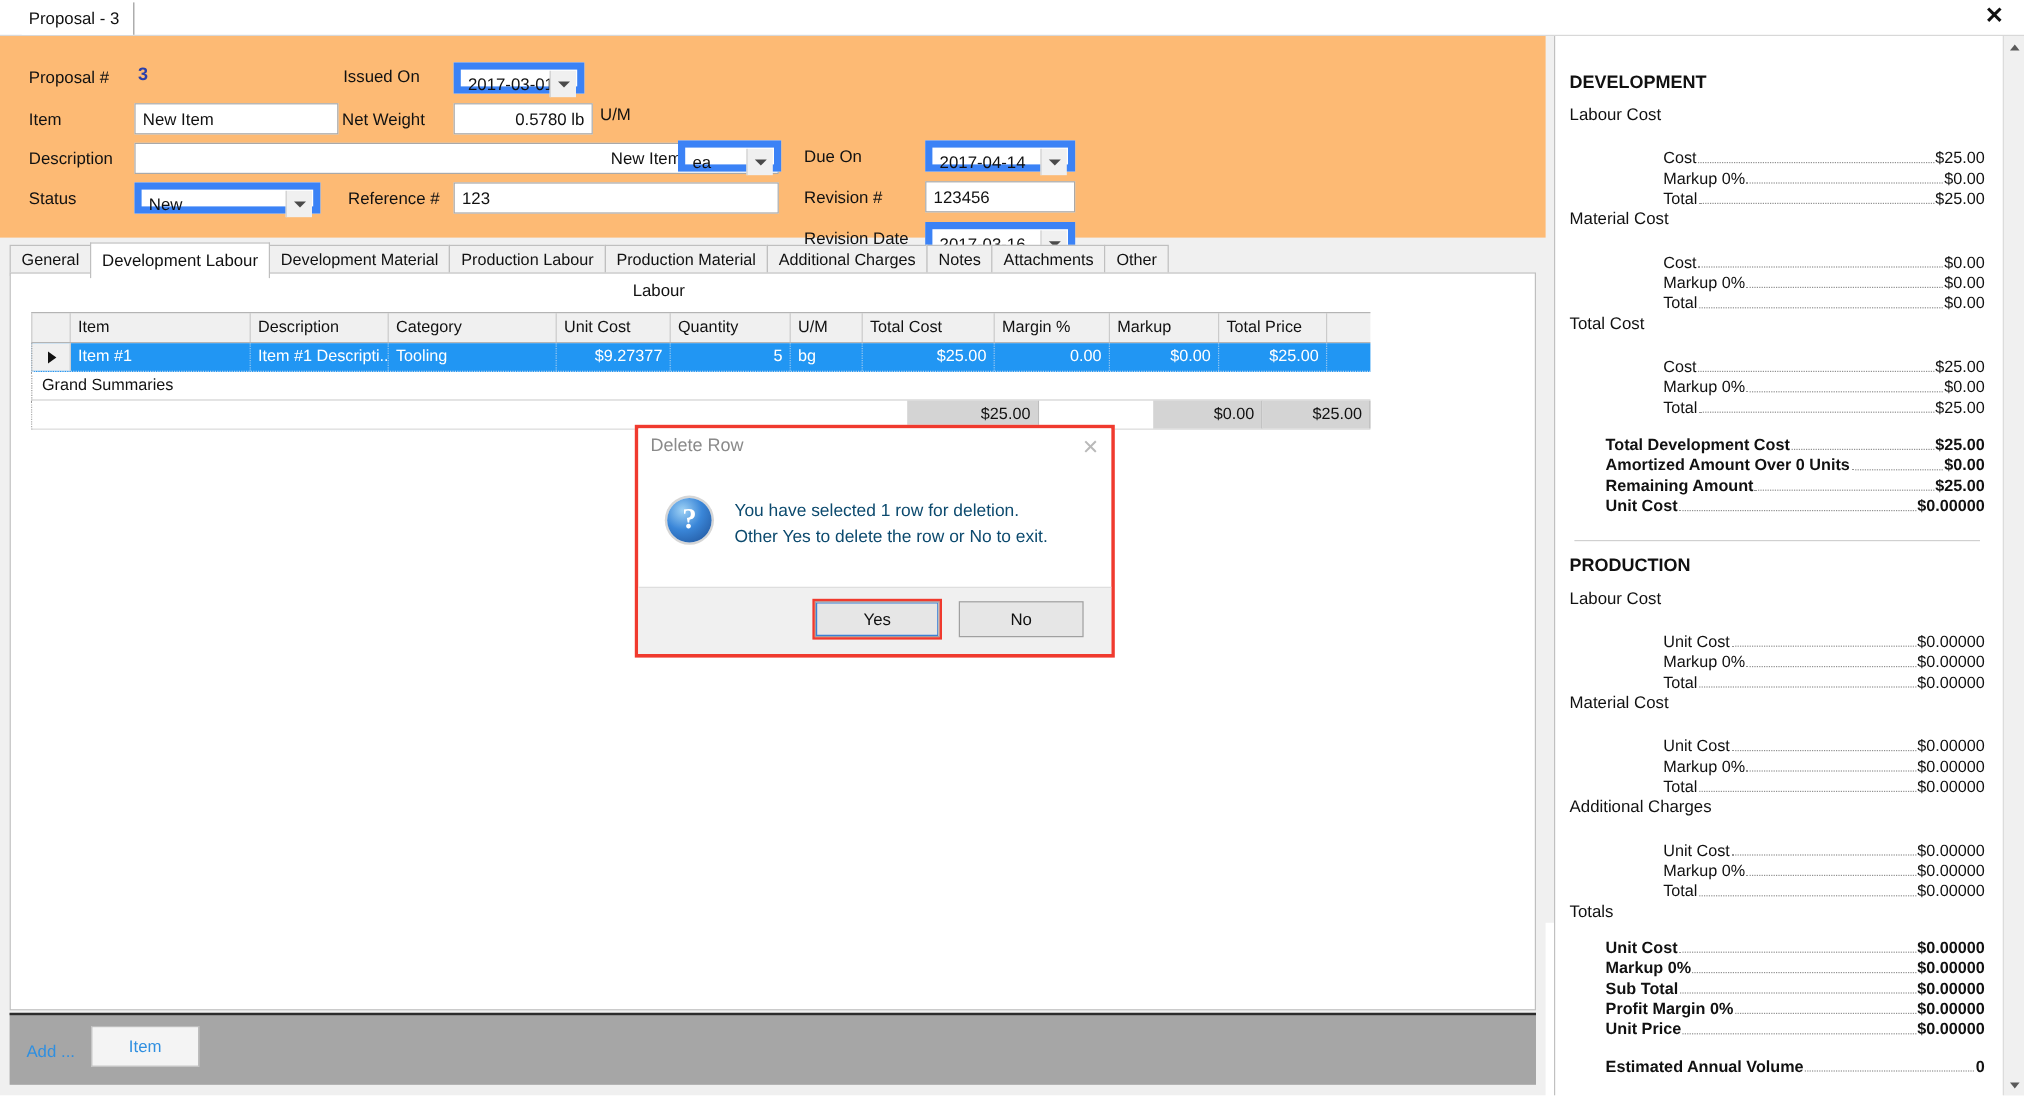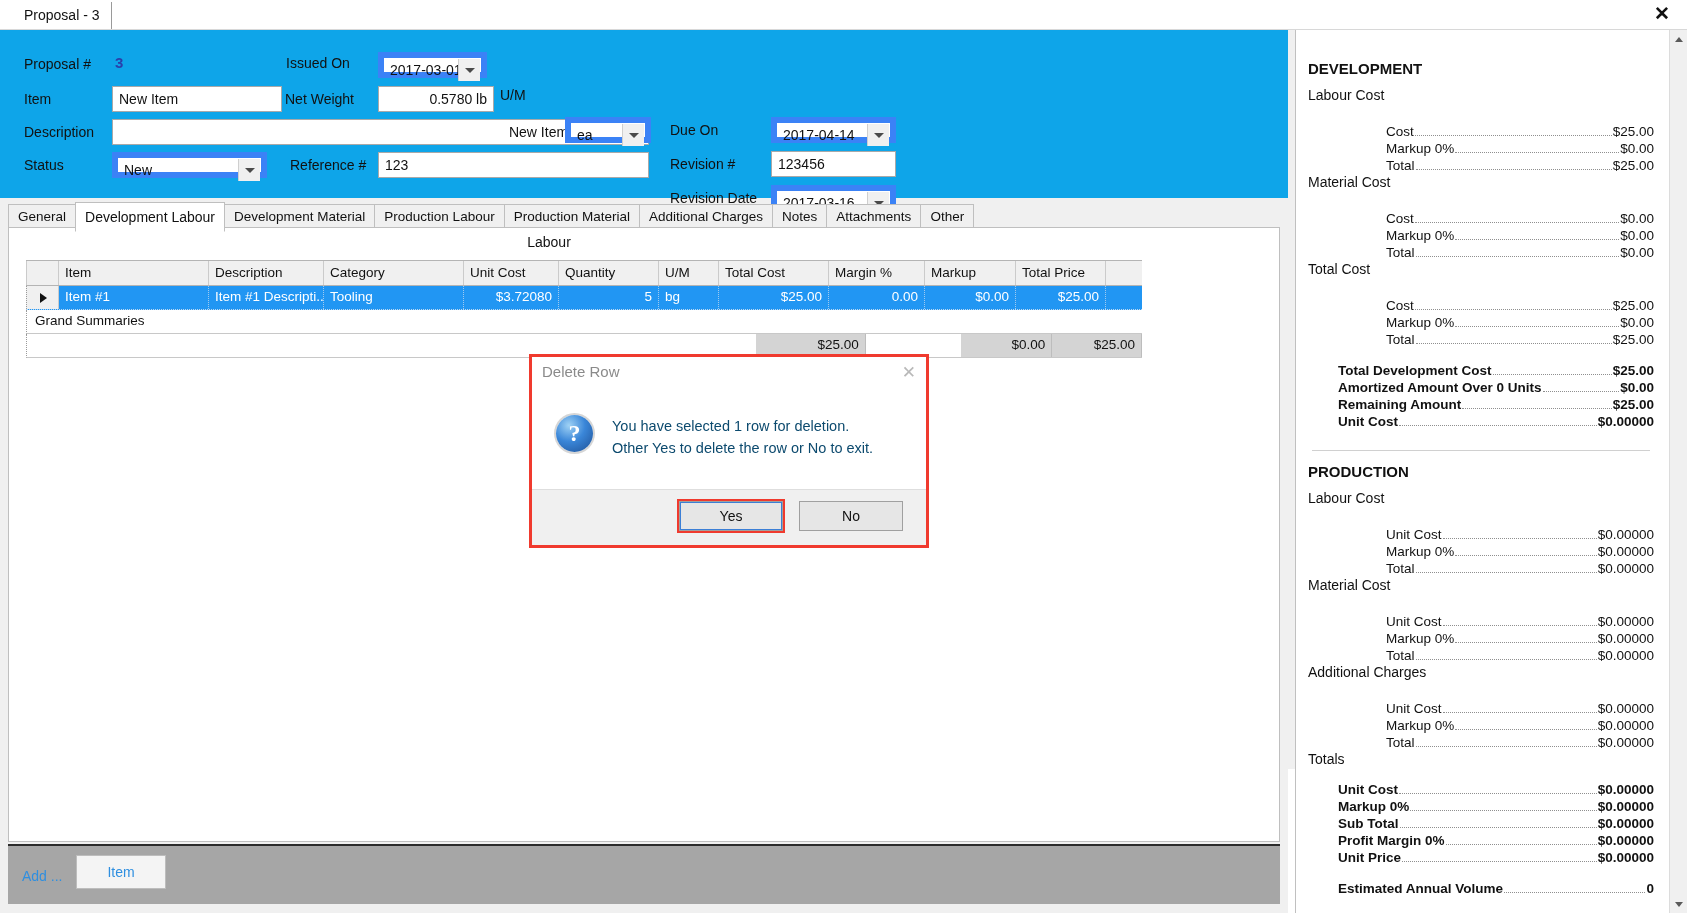--- a/index.html
+++ b/index.html
@@ -44,21 +44,21 @@
   
   .main-panel {
     position: absolute; left: 0; top: 30px;
     width: 1288px; height: 883px;
     background: #f0f0f0;
   }
 
   
   .form-area {
     position: absolute; left: 0; top: 0; width: 1288px; height: 168px;
-    background: #0ea5e9;
+    background: #fdba74;
   }
   .lbl {
     position: absolute;
     font-size: 14px; color: #111; white-space: nowrap;
   }
   .val-blue {
     position: absolute;
     font-size: 15px; font-weight: bold; color: #2a3faa;
   }
   .tbox {
@@ -433,21 +433,21 @@
             <div class="gh" style="width: 96px;">Margin %</div>
             <div class="gh" style="width: 91px;">Markup</div>
             <div class="gh" style="width: 90px;">Total Price</div>
           </div>
         <div id="grid-rows">
             <div class="grid-row">
               <div class="gc rowsel"></div>
               <div class="gc" style="width: 150px;">Item #1</div>
               <div class="gc" style="width: 115px;">Item #1 Descripti...</div>
               <div class="gc" style="width: 140px;">Tooling</div>
-              <div class="gc right" style="width: 95px;">$3.72080</div>
+              <div class="gc right" style="width: 95px;">$9.27377</div>
               <div class="gc right" style="width: 100px;">5</div>
               <div class="gc" style="width: 60px;">bg</div>
               <div class="gc right" style="width: 110px;">$25.00</div>
               <div class="gc right" style="width: 96px;">0.00</div>
               <div class="gc right" style="width: 91px;">$0.00</div>
               <div class="gc right" style="width: 90px;">$25.00</div>
             </div>
           </div>
 
         <div class="grand-bar">

